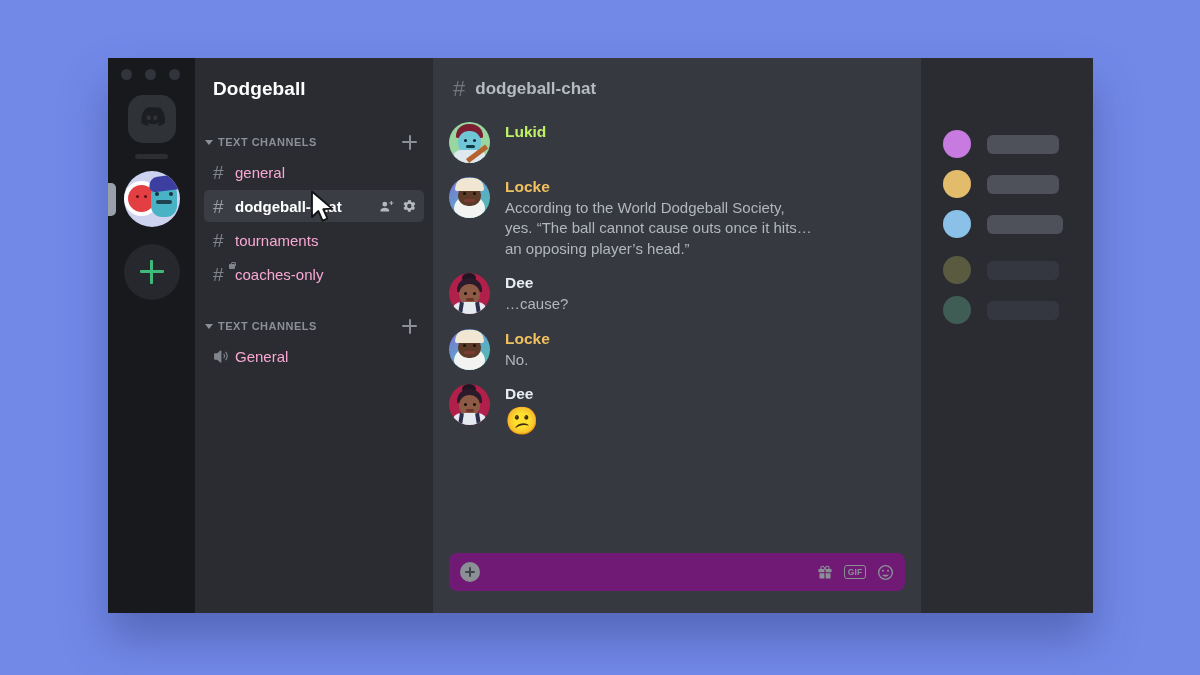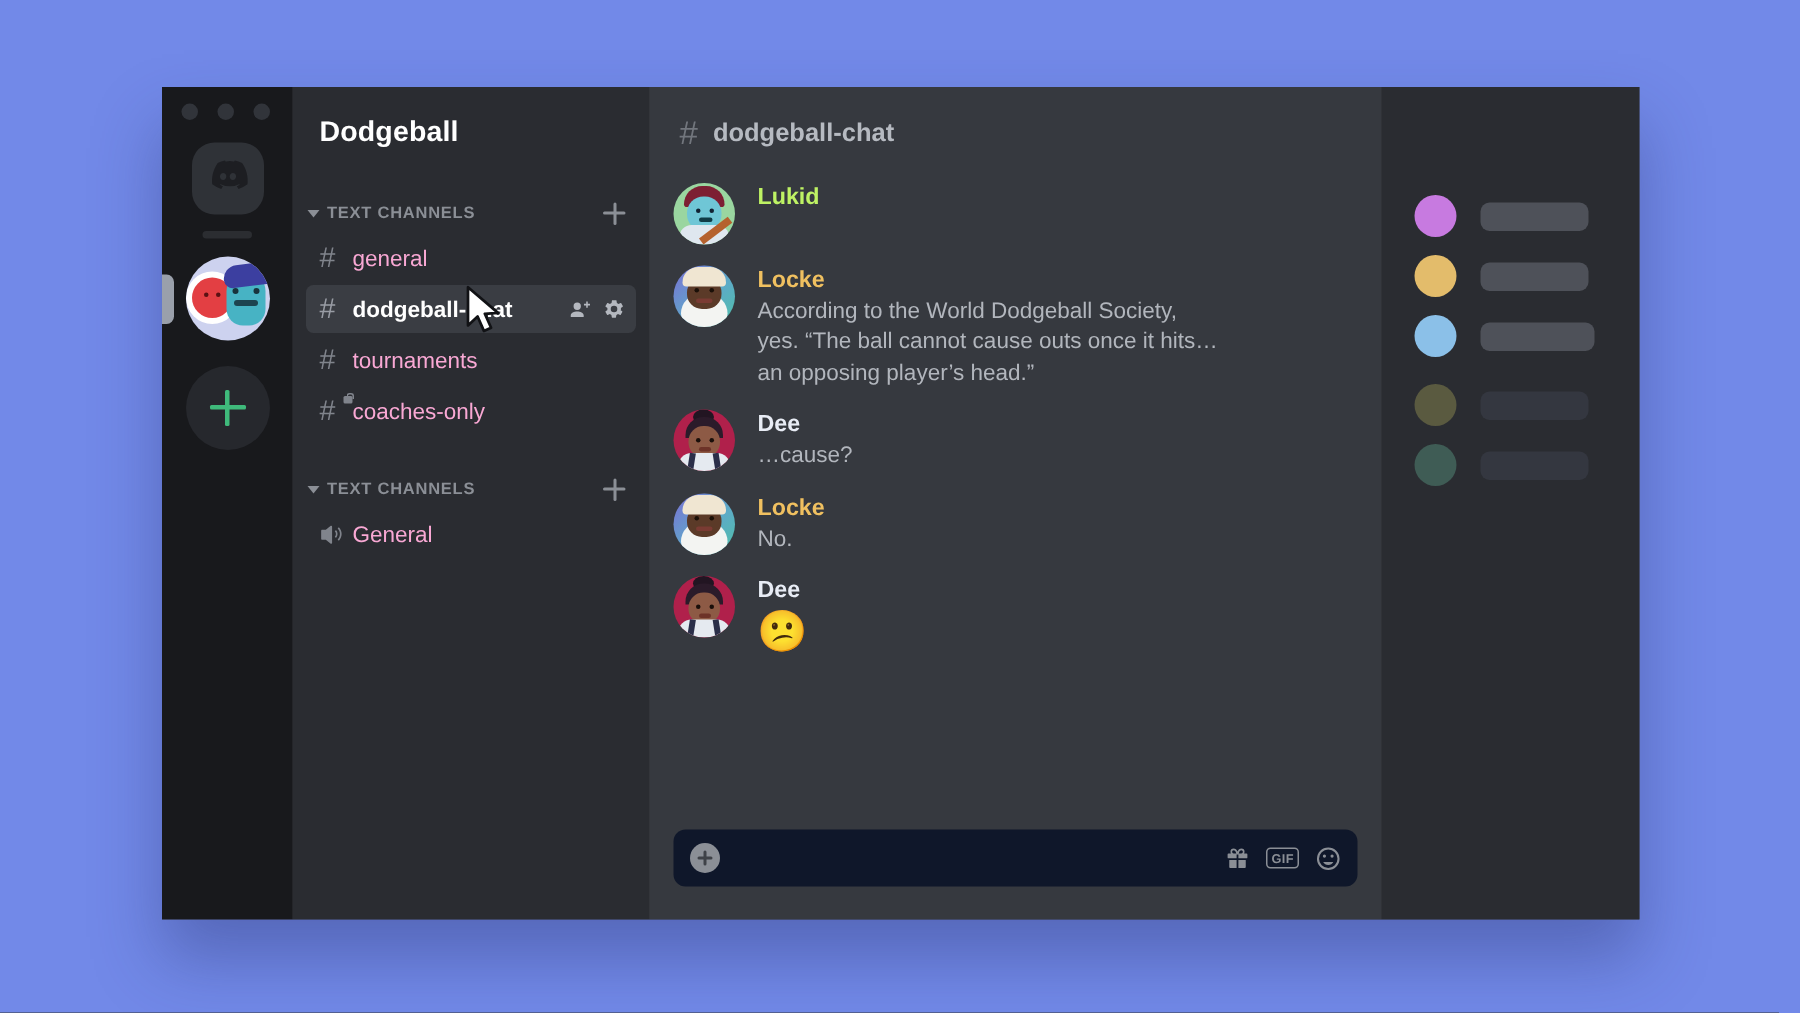--- a/index.html
+++ b/index.html
@@ -227,21 +227,21 @@
   .av-dee .e1 { left:15px; } .av-dee .e2 { left:24px; }
   .av-dee .m   { position:absolute; left:17px; top:25px; width:8px; height:3px; background:#6d3328; border-radius:2px; }
   .av-dee .b   { position:absolute; left:3px; bottom:0; width:35px; height:12px; border-radius:9px 9px 0 0; background:#e5eaf0; }
   .av-dee .st1,.av-dee .st2 { position:absolute; bottom:0; width:4px; height:12px; background:#2b2f49; }
   .av-dee .st1 { left:10px; transform: rotate(9deg); }
   .av-dee .st2 { left:27px; transform: rotate(-9deg); }
 
   
   #composer-wrap { padding: 6px 16px 22px 16px; }
   #composer {
-    height: 38px; border-radius: 8px; background: #0f172a;
+    height: 38px; border-radius: 8px; background: #701a75;
     display: flex; align-items: center; padding: 0 11px;
   }
   .cmp-plus {
     width: 20px; height: 20px; border-radius: 50%;
     background: #8b8f96; position: relative; flex: 0 0 20px;
   }
   .cmp-plus:before, .cmp-plus:after {
     content: ""; position: absolute; background: #3f4248; border-radius: 1px;
   }
   .cmp-plus:before { left: 9px; top: 5px; width: 2px; height: 10px; }

